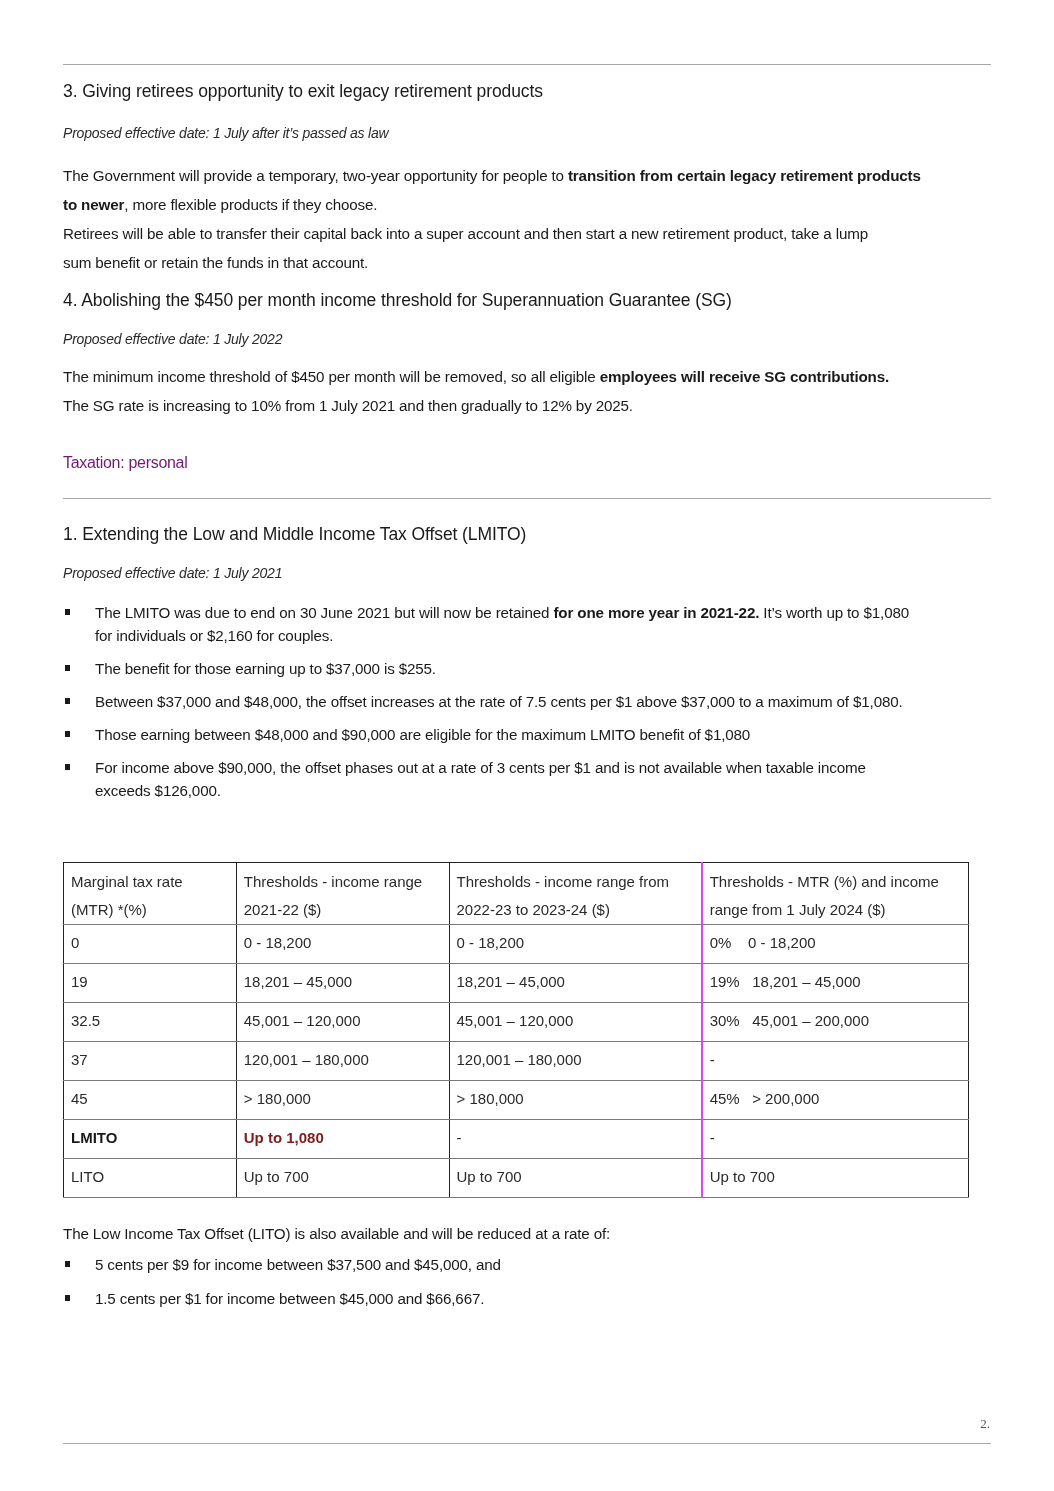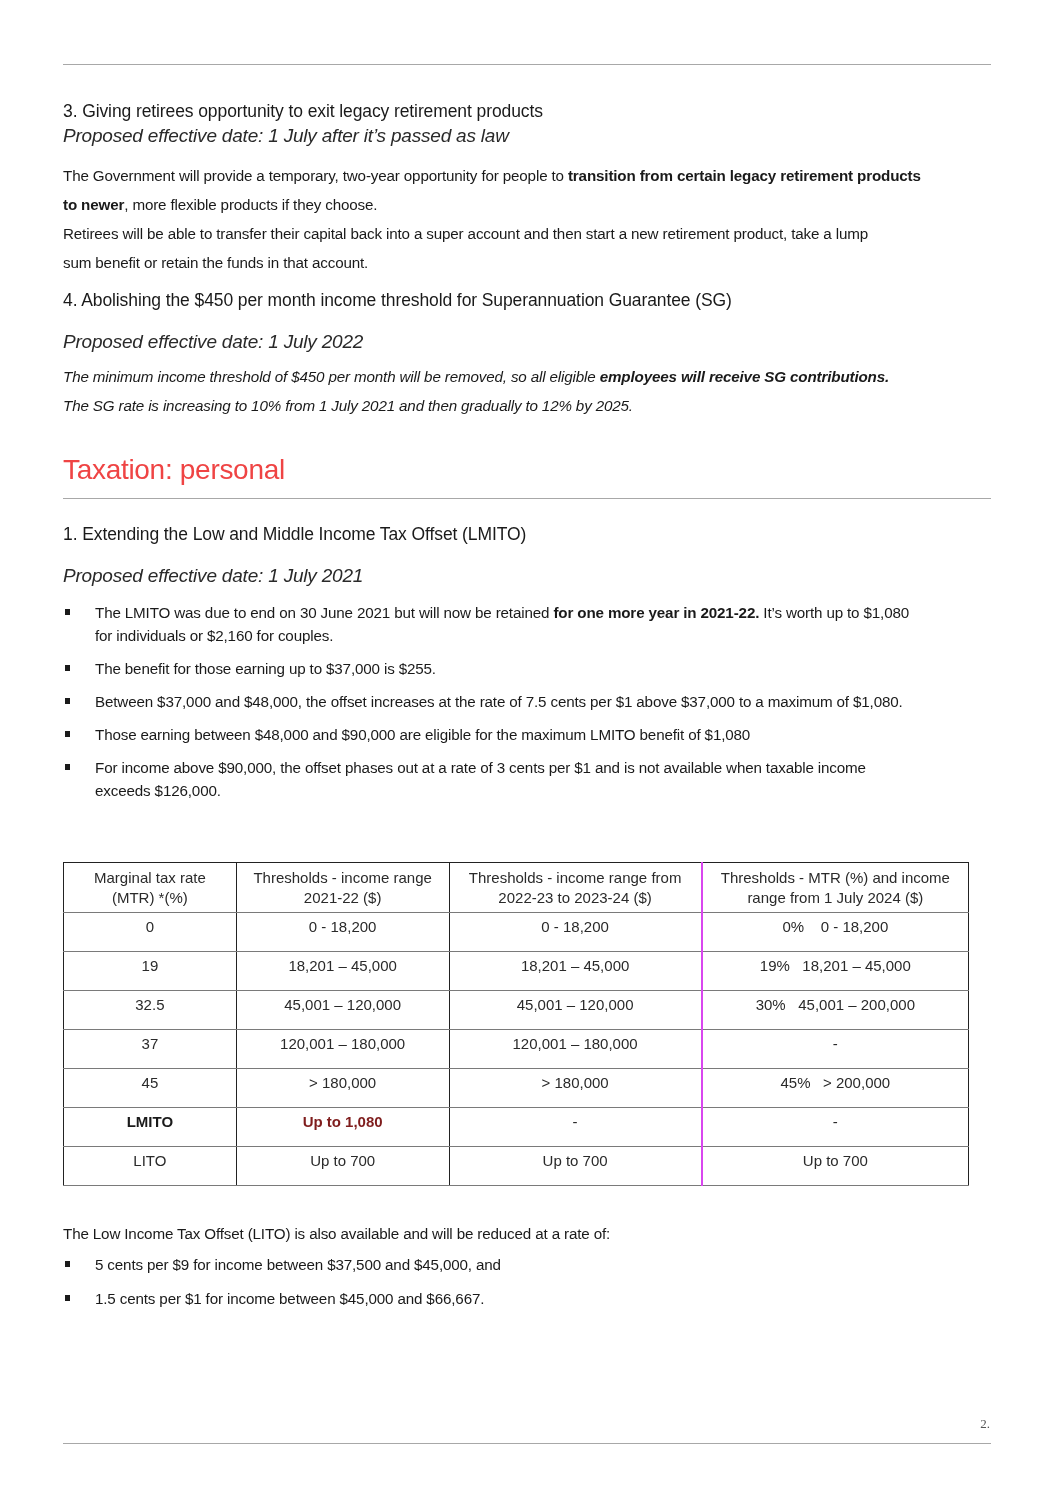--- a/index.html
+++ b/index.html
@@ -3,56 +3,56 @@
 <meta charset="utf-8">
 <style>
   html, body { margin: 0; padding: 0; background: #ffffff; }
   body {
     width: 1054px; height: 1491px; position: relative; overflow: hidden;
     font-family: "Liberation Sans", sans-serif; color: #1a1a1a;
   }
   .rule { position: absolute; left: 63px; width: 928px; height: 1px; background: #a8a8a8; }
   .abs { position: absolute; left: 63px; }
   h3 { margin: 0; font-size: 17.5px; font-weight: normal; color: #1a1a1a; letter-spacing: -0.1px; }
-  .date { font-style: italic; font-size: 19px; color: #2a2a2a; letter-spacing: -0.2px; }
+  .date { font-style: italic; font-size: 14px; color: #2a2a2a; letter-spacing: -0.2px; }
   p { margin: 0; font-size: 15.2px; line-height: 29px; letter-spacing: -0.15px; }
   b { font-weight: bold; }
-  .section-title { font-size: 28px; color: #ef4444; font-weight: normal; letter-spacing: -0.3px; }
+  .section-title { font-size: 16px; color: #701a75; font-weight: normal; letter-spacing: -0.3px; }
   ul.bullets { list-style: none; margin: 0; padding: 0; }
   ul.bullets li { position: relative; padding-left: 32px; font-size: 15.2px; line-height: 23px; letter-spacing: -0.15px; width: 830px; }
   ul.bullets li::before {
     content: ""; position: absolute; left: 2px; top: 8px; width: 5px; height: 6px; background: #1a1a1a;
   }
   table.tax {
     position: absolute; left: 63px; top: 862px; width: 906px;
     border-collapse: collapse; font-size: 15px; color: #2a2a2a;
   }
   table.tax td {
     border-top: 1.5px solid #7a7a7a; border-bottom: 1.5px solid #7a7a7a;
     border-left: 1px solid #222; border-right: 1px solid #222;
-    padding: 4px 7px 0 7px; vertical-align: top; height: 34px; line-height: 20px; text-align: center;
+    padding: 4px 7px 0 7px; vertical-align: top; height: 34px; line-height: 28px;
   }
   table.tax tr:first-child td { border-top: 1px solid #222; height: 44px; padding-top: 5px; }
   table.tax td.light-right { border-right: 1px solid #a0a0a0; }
   table.tax td.light-left { border-left: 2px solid #d946ef; }
   .page-num { position: absolute; right: 64px; top: 1416px; font-size: 13px; color: #555; font-family: "Liberation Serif", serif; }
 </style>
 </head>
 <body>
 
 <div class="rule" style="top:64px;"></div>
 
-<h3 class="abs" style="top:101px;text-align:right;">3. Giving retirees opportunity to exit legacy retirement products</h3>
+<h3 class="abs" style="top:81px;text-align:right;">3. Giving retirees opportunity to exit legacy retirement products</h3>
 <div class="abs date" style="top:125px;">Proposed effective date: 1 July after it’s passed as law</div>
 <p class="abs" style="top:161px; width:860px;"><span>The Government will provide a temporary, two-year opportunity for people to </span><b>transition from certain legacy retirement products to newer</b><span>, more flexible products if they choose.</span></p>
 <p class="abs" style="top:219px; width:820px;">Retirees will be able to transfer their capital back into a super account and then start a new retirement product, take a lump sum benefit or retain the funds in that account.</p>
 
 <h3 class="abs" style="top:290px;">4. Abolishing the $450 per month income threshold for Superannuation Guarantee (SG)</h3>
 <div class="abs date" style="top:331px;">Proposed effective date: 1 July 2022</div>
-<p class="abs" style="top:362px; width:830px;font-style:italic;"><span>The minimum income threshold of $450 per month will be removed, so all eligible </span><b>employees will receive SG contributions.</b><span> The SG rate is increasing to 10% from 1 July 2021 and then gradually to 12% by 2025.</span></p>
+<p class="abs" style="top:362px; width:830px;"><span>The minimum income threshold of $450 per month will be removed, so all eligible </span><b>employees will receive SG contributions.</b><span> The SG rate is increasing to 10% from 1 July 2021 and then gradually to 12% by 2025.</span></p>
 
 <div class="abs section-title" style="top:454px;">Taxation: personal</div>
 <div class="rule" style="top:498px;"></div>
 
 <h3 class="abs" style="top:524px;">1. Extending the Low and Middle Income Tax Offset (LMITO)</h3>
 <div class="abs date" style="top:565px;">Proposed effective date: 1 July 2021</div>
 
 <ul class="bullets abs" style="top:601px;">
   <li style="margin-bottom:10px;"><span>The LMITO was due to end on 30 June 2021 but will now be retained </span><b>for one more year in 2021-22.</b><span> It’s worth up to $1,080 for individuals or $2,160 for couples.</span></li>
   <li style="margin-bottom:10px;">The benefit for those earning up to $37,000 is $255.</li>

